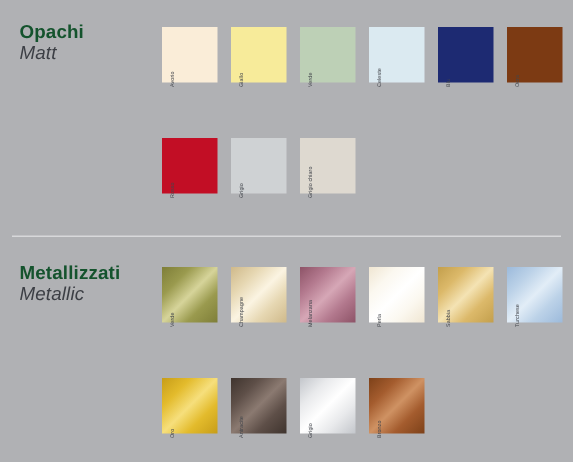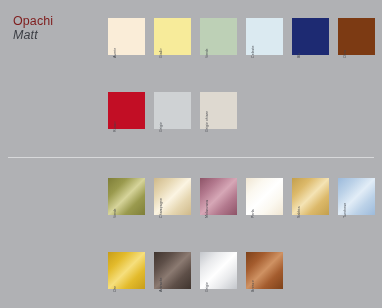--- a/index.html
+++ b/index.html
@@ -39,22 +39,22 @@
 
   .section-title {
     position: absolute;
     left: 13px;
   }
   .section-matt .section-title { top: 14px; }
   .section-metallic .section-title { top: 18px; }
 
   .title-it {
     font-size: 12.5px;
-    font-weight: normal;
-    color: #7f1d1d;
+    font-weight: bold;
+    color: #14532d;
     line-height: 14px;
     letter-spacing: 0.1px;
     white-space: nowrap;
   }
   .title-en {
     font-size: 12.5px;
     font-weight: normal;
     font-style: italic;
     color: #3c3f45;
     line-height: 14px;
@@ -144,20 +144,24 @@
         </div>
         <div class="swatch-cell">
           <div class="swatch-chip" style="background: rgb(222, 217, 208);"></div>
           <div class="swatch-label">Grigio chiaro</div>
         </div>
       </div>
   </div>
 
   <div class="section section-metallic">
     <div class="divider"></div>
+    <div class="section-title">
+      <div class="title-it">Metallizzati</div>
+      <div class="title-en">Metallic</div>
+    </div>
     <div class="swatch-row row-x1">
         <div class="swatch-cell">
           <div class="swatch-chip" style="background: linear-gradient(135deg, rgb(126, 126, 56) 0%, rgb(154, 154, 78) 26%, rgb(214, 212, 154) 50%, rgb(154, 154, 78) 72%, rgb(126, 126, 56) 100%);"></div>
           <div class="swatch-label">Verde</div>
         </div>
         <div class="swatch-cell">
           <div class="swatch-chip" style="background: linear-gradient(135deg, rgb(207, 185, 138) 0%, rgb(230, 215, 178) 26%, rgb(251, 244, 226) 50%, rgb(230, 215, 178) 72%, rgb(207, 185, 138) 100%);"></div>
           <div class="swatch-label">Champagne</div>
         </div>
         <div class="swatch-cell">

